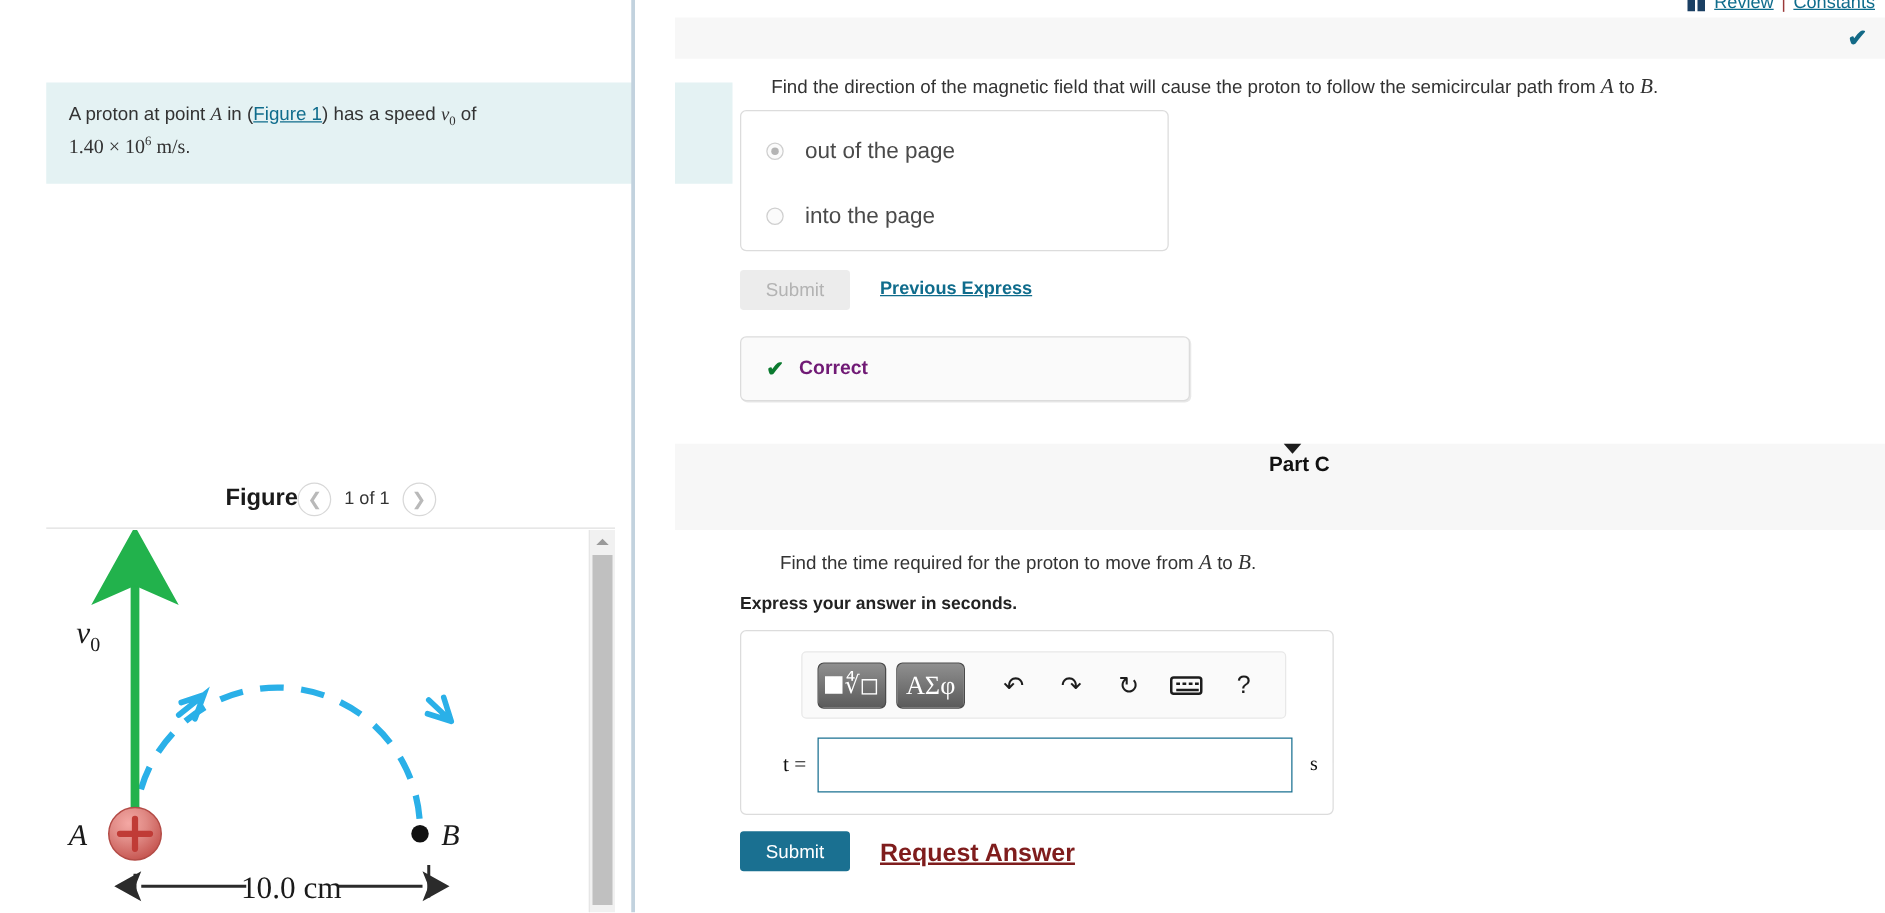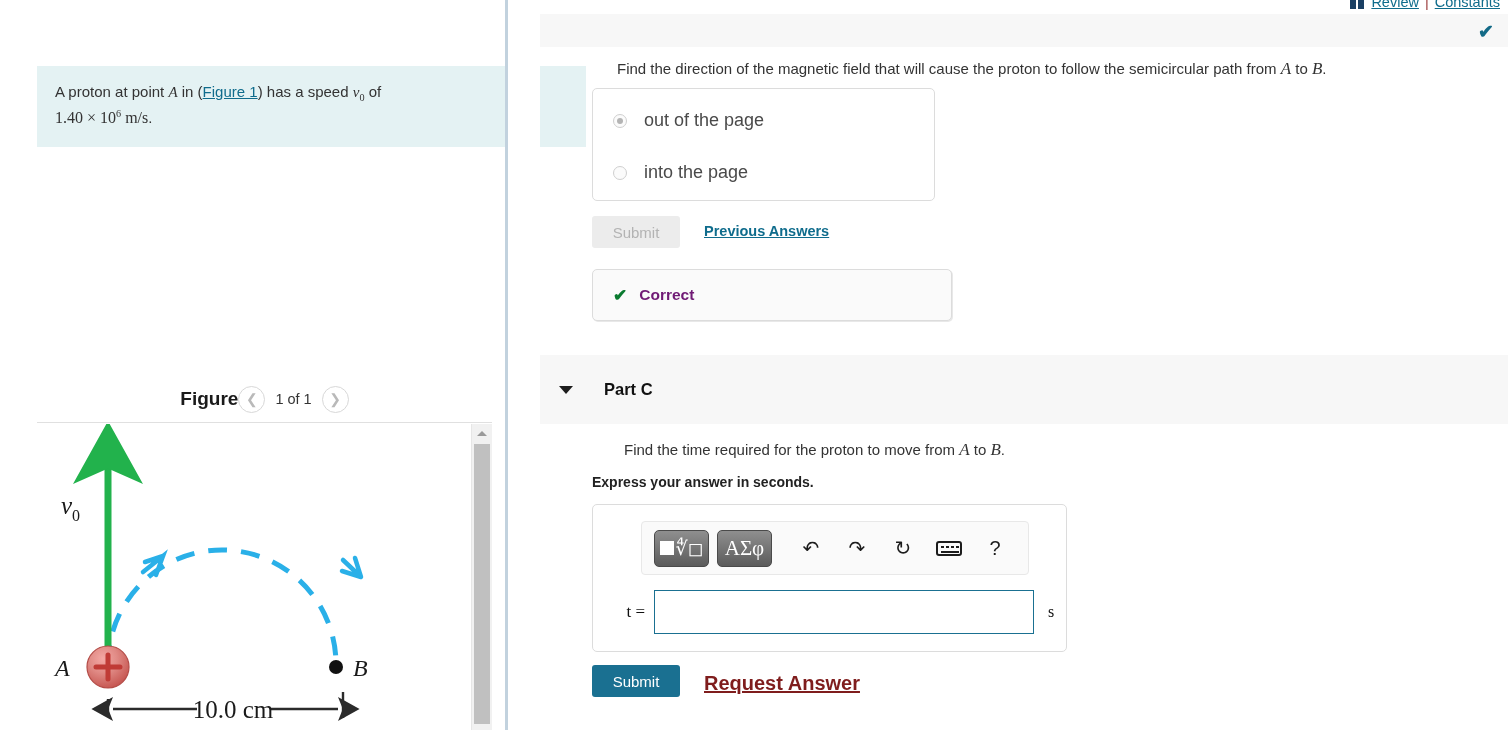--- a/index.html
+++ b/index.html
@@ -255,21 +255,21 @@
     line-height: 1;
   }
   #correct-label { font-size: 15.5px; font-weight: bold; color: #701a75; }
 
   
   #partc-bar {
     position: absolute;
     left: 0; top: 355px;
     width: 968px; height: 69px;
     background: #f7f7f7;
-    display: flex; align-items: center;
+    display: flex; align-items: center; flex-direction: column;
   }
   #partc-toggle {
     margin-left: 19px;
     width: 0; height: 0;
     border-left: 7px solid transparent;
     border-right: 7px solid transparent;
     border-top: 8px solid #1d1d1d;
   }
   #partc-title {
     margin-left: 31px;
@@ -497,21 +497,21 @@
       <span class="radio-mark checked"></span>
       <span>out of the page</span>
     </div>
     <div class="radio-row">
       <span class="radio-mark"></span>
       <span>into the page</span>
     </div>
   </div>
 
   <button id="partb-submit">Submit</button>
-  <a id="partb-prev" href="#">Previous Answers</a>
+  <a id="partb-prev" href="#">Previous Express</a>
 
   <div id="correct-box">
     <span id="correct-check">✔</span>
     <span id="correct-label">Correct</span>
   </div>
 
   <div id="partc-bar">
     <span id="partc-toggle"></span>
     <span id="partc-title">Part C</span>
   </div>

